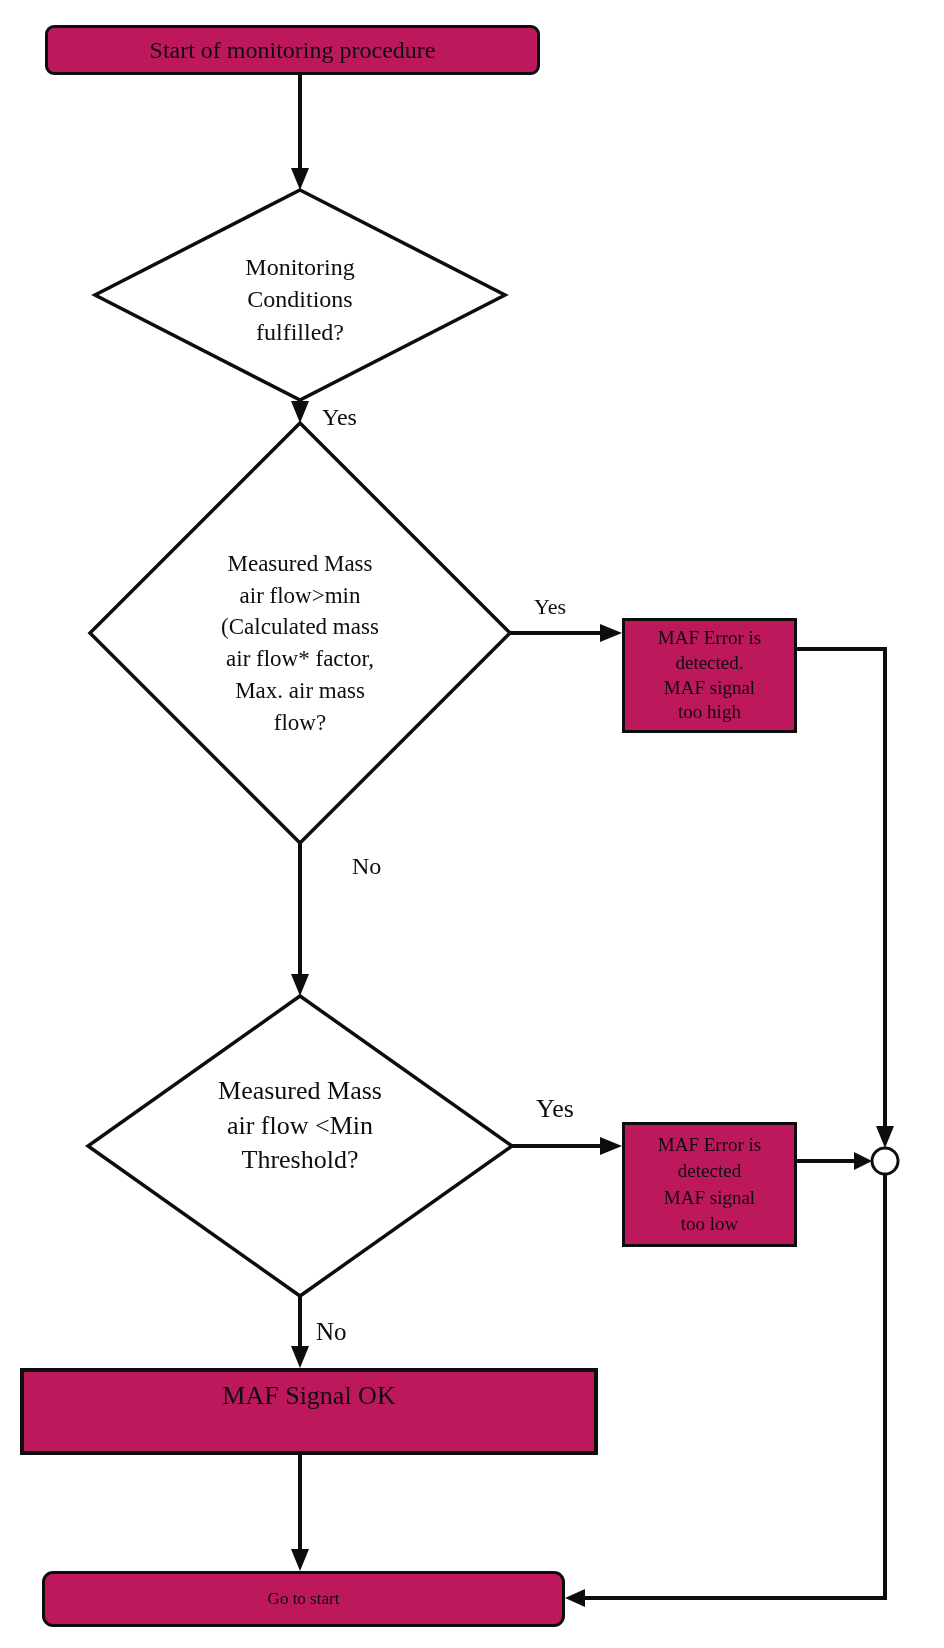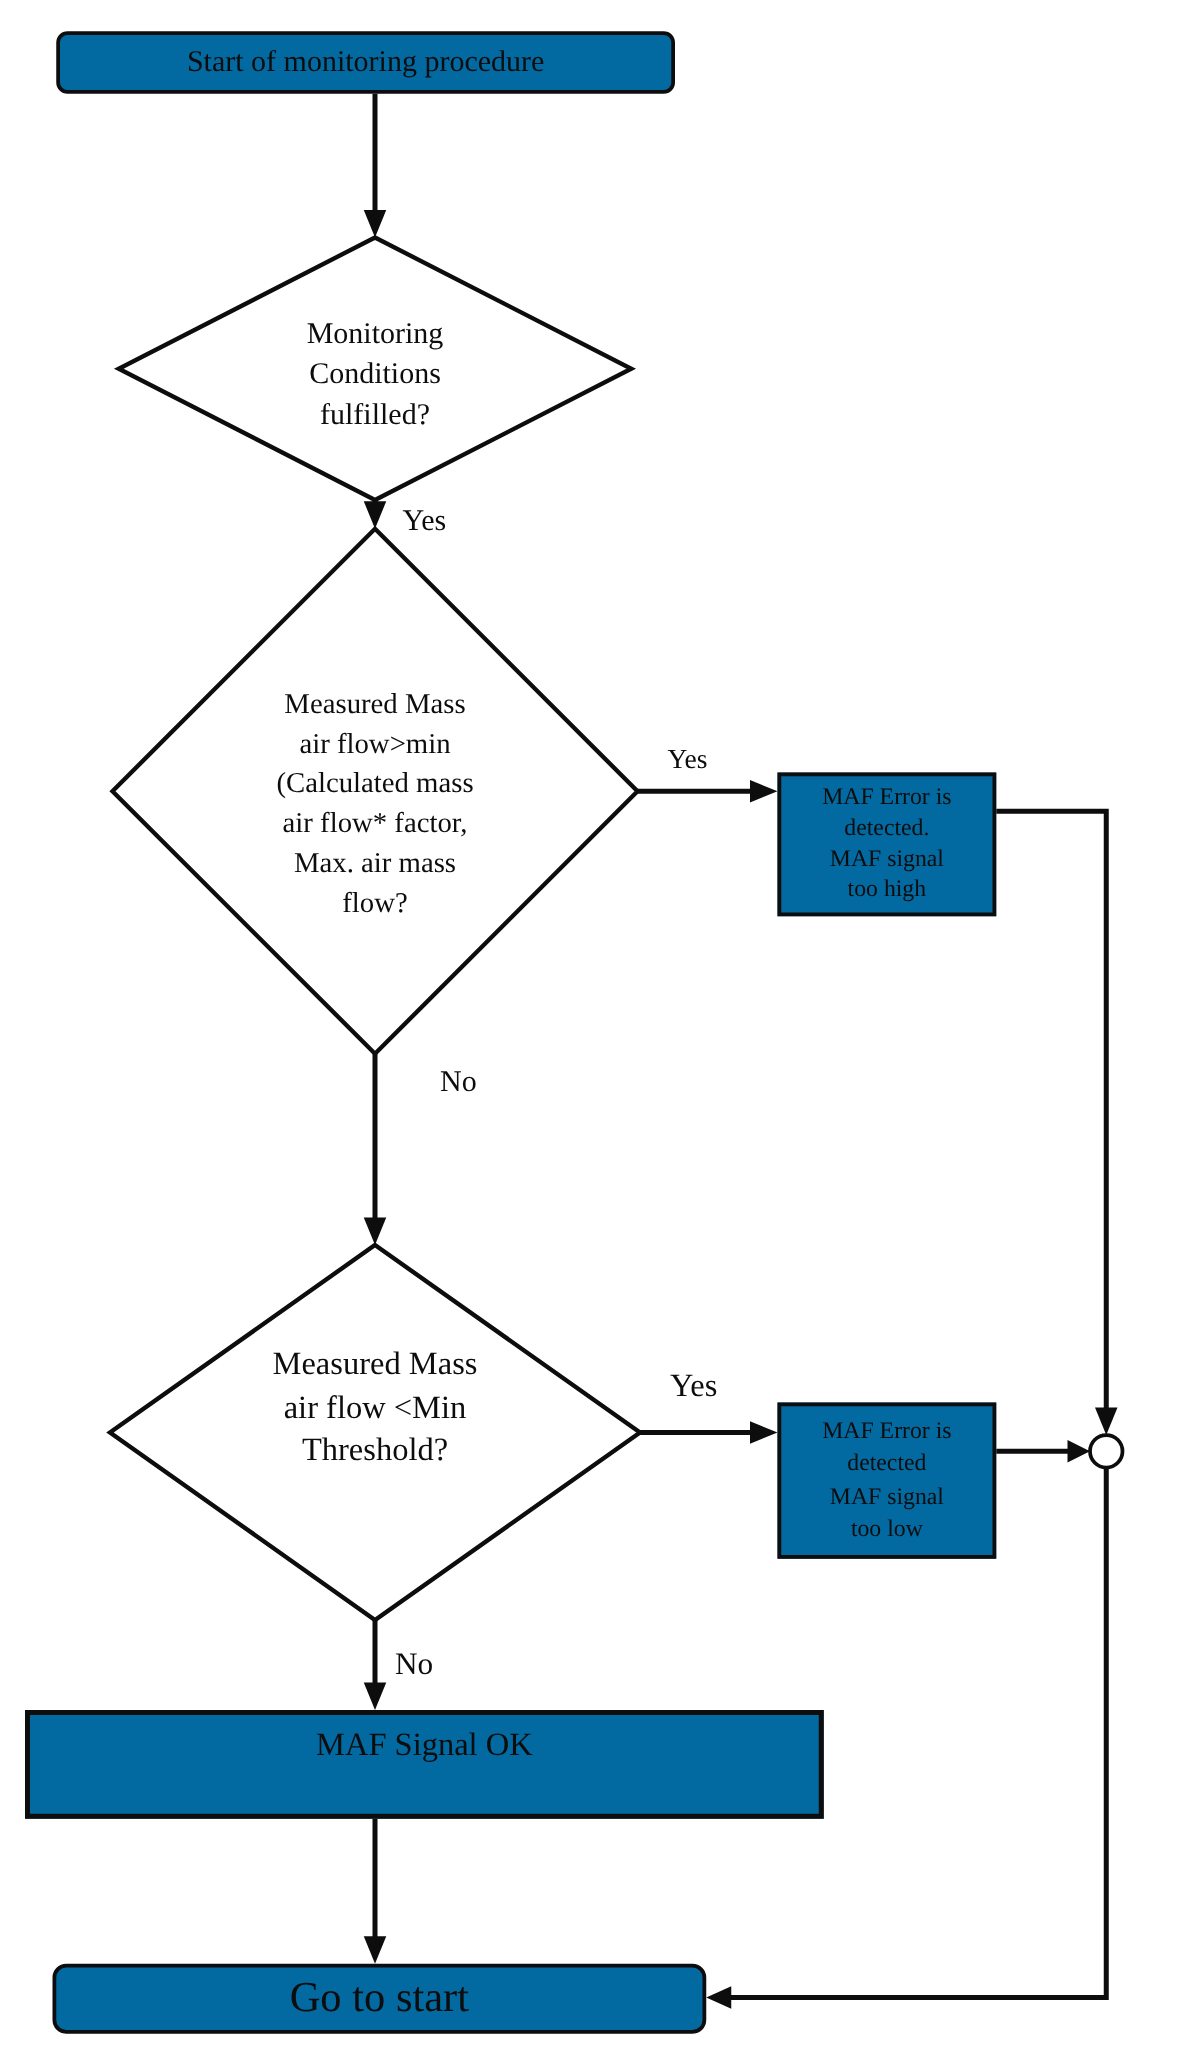--- a/index.html
+++ b/index.html
@@ -9,33 +9,33 @@
     height: 1648px;
     background: #ffffff;
     font-family: "Liberation Serif", "DejaVu Serif", serif;
     color: #0d0d0d;
     overflow: hidden;
   }
   svg.wires { position: absolute; left: 0; top: 0; width: 944px; height: 1648px; }
   .node {
     position: absolute;
     box-sizing: border-box;
-    background: #0369a1;
+    background: #be185d;
     border: 4px solid #0d0d0d;
     display: flex;
     align-items: center;
     justify-content: center;
     text-align: center;
   }
   .node span { white-space: pre-line; display: block; }
   .n-start  { left: 45px;  top: 25px;   width: 495px; height: 50px;  border-width: 3px; border-radius: 9px;  font-size: 24px; }
   .n-errhigh{ left: 622px; top: 618px;  width: 175px; height: 115px; border-width: 3px; font-size: 19px; line-height: 1.3; }
   .n-errlow { left: 622px; top: 1122px; width: 175px; height: 125px; border-width: 3px; font-size: 19px; line-height: 1.38; }
-  .n-ok     { left: 20px;  top: 1368px; width: 639px; height: 87px;  font-size: 26px; padding-bottom: 32px; }
-  .n-goto   { left: 42px;  top: 1571px; width: 523px; height: 56px;  border-width: 3px; border-radius: 11px; font-size: 34px; }
+  .n-ok     { left: 20px;  top: 1368px; width: 578px; height: 87px;  font-size: 26px; padding-bottom: 32px; }
+  .n-goto   { left: 42px;  top: 1571px; width: 523px; height: 56px;  border-width: 3px; border-radius: 11px; font-size: 17px; }
   .dlbl {
     position: absolute;
     transform: translate(-50%, -50%);
     text-align: center;
     white-space: pre-line;
   }
   .dlbl-1 { left: 300px; top: 300px;  font-size: 24px; line-height: 1.35; font-family: Liberation Serif, serif; }
   .dlbl-2 { left: 300px; top: 643px;  font-size: 23px; line-height: 1.38; }
   .dlbl-3 { left: 300px; top: 1126px; font-size: 26px; line-height: 1.33; }
   .lbl { position: absolute; font-size: 24px; text-align: center; }

